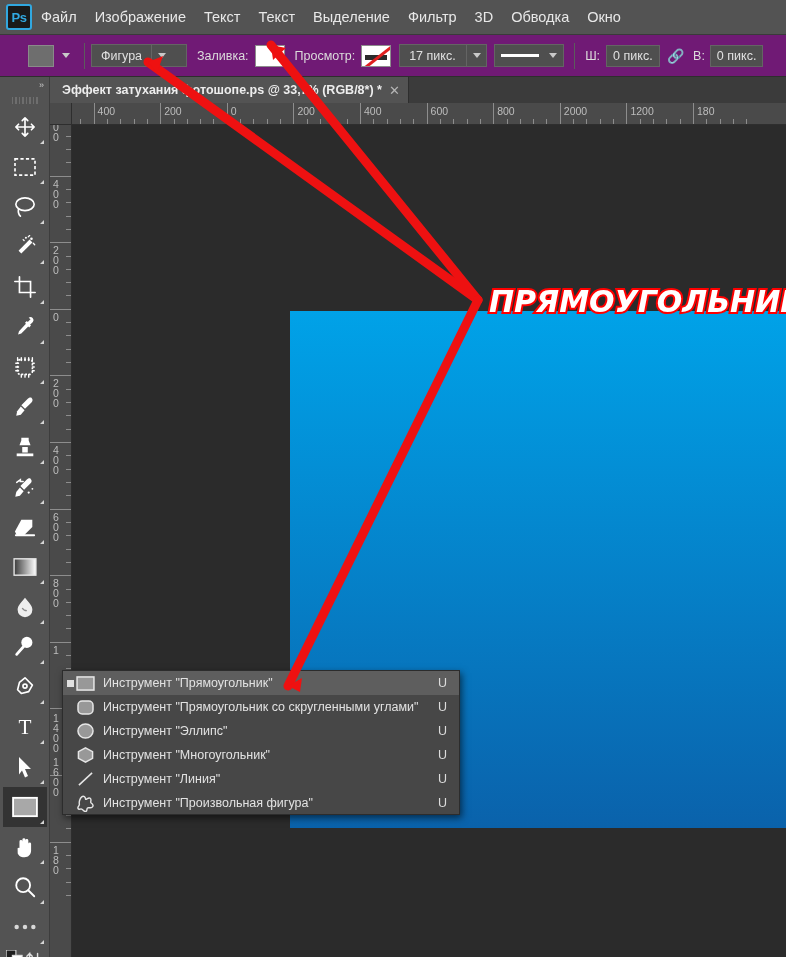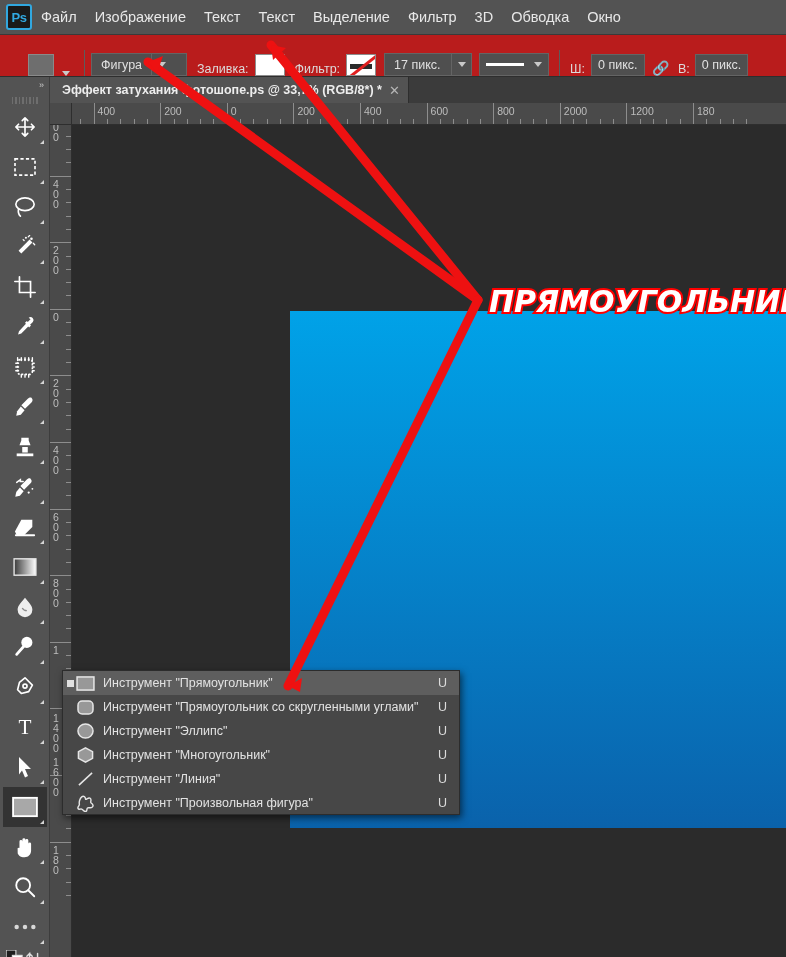--- a/index.html
+++ b/index.html
@@ -13,22 +13,22 @@
   .ps-logo { width:26px; height:26px; margin-left:6px; background:#1a1a1a;
              border:2px solid #31a8e0; border-radius:3px; color:#31a8e0;
              font-size:13px; font-weight:bold; display:flex; align-items:center;
              justify-content:center; letter-spacing:-.5px; }
   .menu-item { color:#e8e8e8; font-size:14.5px; padding:0 9px; white-space:nowrap;
                line-height:34px; }
   .menu-item:first-of-type { margin-left:14px; }
 
   
   .optbar { position:absolute; left:0; top:34px; width:786px; height:43px;
-            background:#b91c1c; border-top:1px solid #3a3a3a;
-            border-bottom:1px solid #2e2e2e; display:flex; align-items:flex-end; }
+            background:#701a75; border-top:1px solid #3a3a3a;
+            border-bottom:1px solid #2e2e2e; display:flex; align-items:center; }
   .opt-presetbox { width:26px; height:22px; margin-left:28px; background:#6e6e6e;
                    border:1px solid #8a8a8a; }
   .chev { width:0; height:0; border-left:4px solid transparent;
           border-right:4px solid transparent; border-top:5px solid #c9c9c9;
           margin:0 8px; }
   .opt-sep { width:1px; height:26px; background:#5c5c5c; margin:0 6px; }
   .dd { height:23px; background:#4f4f4f; border:1px solid #646464;
         display:flex; align-items:center; }
   .dd .lbl { color:#e0e0e0; font-size:12.5px; padding:0 9px; white-space:nowrap; }
   .dd .arrowbox { width:20px; height:21px; border-left:1px solid #646464;
@@ -142,21 +142,21 @@
     <div class="dd" style="width:96px">
       <div class="lbl">Фигура</div>
       <div class="arrowbox">
         <div class="chev" style="margin:0"></div>
       </div>
     </div>
 
     <div class="opt-label">Заливка:</div>
     <div class="fill-sw"></div>
 
-    <div class="opt-label">Фильтр:</div>
+    <div class="opt-label">Просмотр:</div>
     <div class="stroke-sw">
       <div class="bar"></div>
         <div class="slash"></div>
     </div>
 
     <div style="width:8px"></div>
     <div class="dd" style="width:88px">
       <div class="lbl">17 пикс.</div>
       <div class="arrowbox" style="margin-left:auto">
         <div class="chev" style="margin:0"></div>

